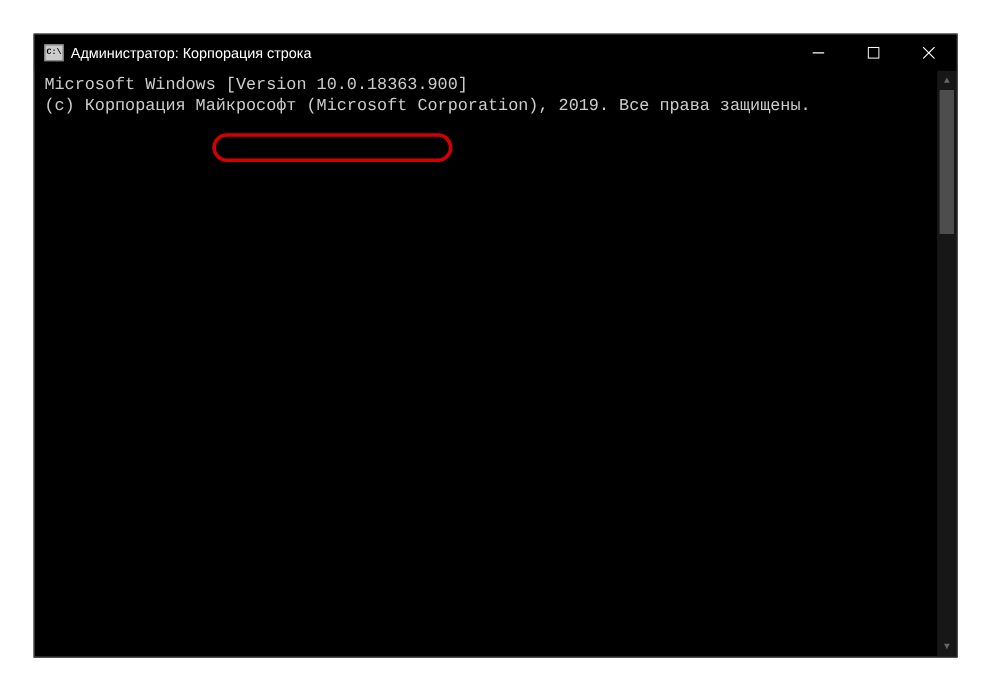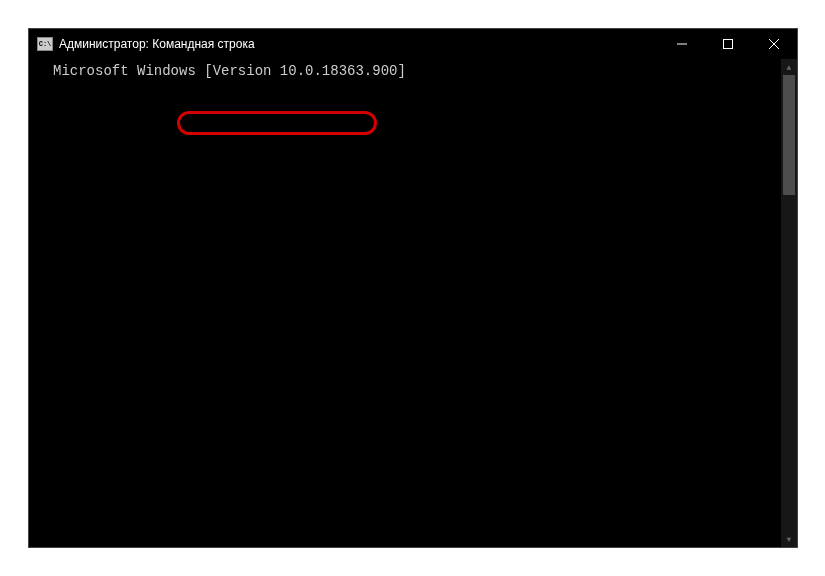--- a/index.html
+++ b/index.html
@@ -62,21 +62,21 @@
       height: 30px;
       display: flex;
       align-items: center;
       justify-content: center;
       color: #ffffff;
       font-family: 'Segoe UI', sans-serif;
       cursor: default;
     }
     .terminal-content {
       flex: 1;
-      padding: 4px 24px;
+      padding: 4px 8px;
       color: #cccccc;
       font-family: Consolas, 'Courier New', monospace;
       font-size: 14px;
       line-height: 1.25;
       overflow: hidden;
       position: relative;
     }
     .terminal-line {
       white-space: pre;
     }
@@ -130,21 +130,21 @@
     .scrollbar-arrow.down { bottom: 0; }
   </style>
 </head>
 <body>
 
 <div class="window">
   <div class="titlebar">
     <div class="titlebar-icon">
       <span>C:\</span>
     </div>
-    <div class="title-text">Администратор: Командная строка</div>
+    <div class="title-text">Администратор: Корпорация строка</div>
     <div class="window-controls">
       <div class="win-btn">
         <svg width="10" height="10" viewBox="0 0 10 10">
           <line x1="0" y1="5" x2="10" y2="5" stroke="#ffffff" stroke-width="1"></line>
         </svg>
       </div>
       <div class="win-btn">
         <svg width="10" height="10" viewBox="0 0 10 10">
           <rect x="0.5" y="0.5" width="9" height="9" fill="none" stroke="#ffffff" stroke-width="1"></rect>
         </svg>
@@ -153,20 +153,21 @@
         <svg width="10" height="10" viewBox="0 0 10 10">
           <line x1="0" y1="0" x2="10" y2="10" stroke="#ffffff" stroke-width="1"></line>
           <line x1="10" y1="0" x2="0" y2="10" stroke="#ffffff" stroke-width="1"></line>
         </svg>
       </div>
     </div>
   </div>
 
   <div class="terminal-content">
     <div class="terminal-line">Microsoft Windows [Version 10.0.18363.900]</div>
+    <div class="terminal-line">(c) Корпорация Майкрософт (Microsoft Corporation), 2019. Все права защищены.</div>
     <div class="terminal-line"></div>
 
     <div class="highlight-annotation" style="left:148px; top:52px; width:200px; height:24px;"></div>
   </div>
 
   <div class="scrollbar">
     <div class="scrollbar-arrow up">
       <span>▲</span>
     </div>
     <div class="scrollbar-thumb"></div>

